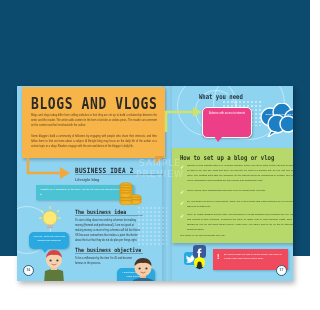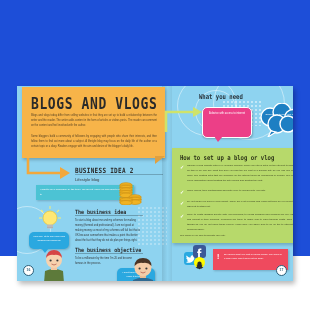--- a/index.html
+++ b/index.html
@@ -5,21 +5,21 @@
   html, body {
     margin: 0; padding: 0;
     width: 310px; height: 310px;
     background: #ffffff;
     font-family: "Liberation Sans", sans-serif;
     overflow: hidden;
   }
   #stage {
     position: relative;
     width: 310px; height: 256px;
-    background: #1d4ed8;
+    background: #0c4a6e;
   }
 
   
   #spread {
     position: absolute;
     left: 17px; top: 86px;
     width: 276px; height: 195px;
     background: #8ed3f0;
     box-shadow: 2px 3px 5px rgba(0,0,0,.28);
     overflow: hidden;
@@ -429,15 +429,16 @@
       </svg>
     </div>
 
     <div id="red-note">
       <span class="bang">!</span>
       <p>Be careful what you post on social media. The world is a wide place and it does not go away.</p>
     </div>
 
     <div class="pageno" id="pageno-right">17</div>
 
+    <div id="watermark">SAMPLE PREVIEW</div>
 
   </div>
 </div>
 
 </body></html>

